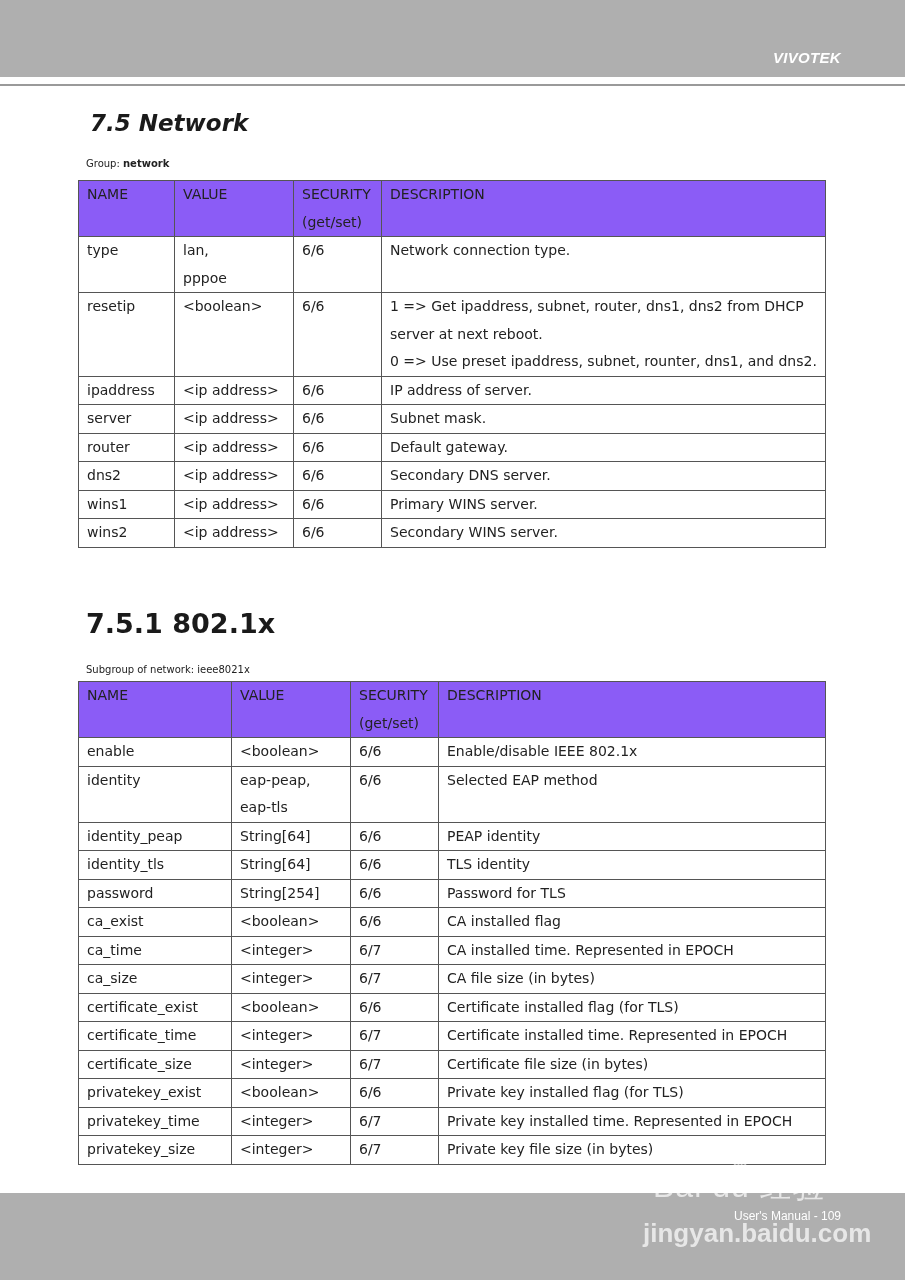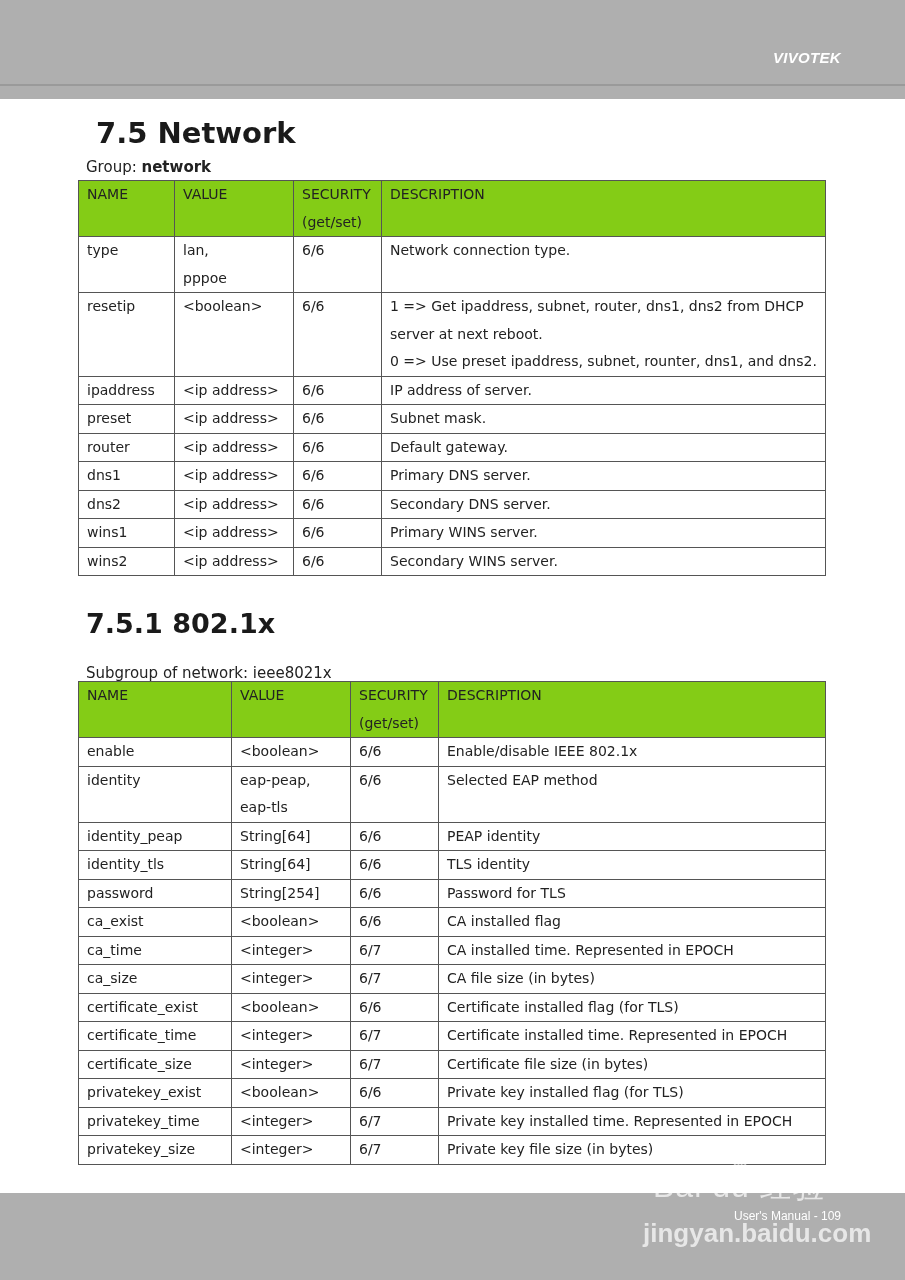--- a/index.html
+++ b/index.html
@@ -2,21 +2,21 @@
 <html><head>
 <meta charset="utf-8">
 <style>
   html, body { margin: 0; padding: 0; }
   body {
     width: 905px; height: 1280px; position: relative; overflow: hidden;
     background: #ffffff; color: #1f1f1f;
     font-family: "DejaVu Sans", "Liberation Sans", sans-serif;
   }
   .header-band {
-    position: absolute; left: 0; top: 0; width: 905px; height: 99px;
+    position: absolute; left: 0; top: 0; width: 905px; height: 77px;
     background: #afafaf;
   }
   .header-line {
     position: absolute; left: 0; top: 84px; width: 905px; height: 2px;
     background: #9a9a9a;
   }
   .brand {
     position: absolute; right: 64px; top: 49px;
     color: #ffffff; font-family: "Liberation Sans", sans-serif;
     font-weight: bold; font-style: italic; font-size: 15px; letter-spacing: 0.3px;
@@ -33,42 +33,42 @@
   .watermark {
     position: absolute; left: 645px; top: 1150px; width: 210px; height: 120px;
     color: rgba(255,255,255,0.75); font-family: "Liberation Sans", sans-serif;
     pointer-events: none;
   }
   .wm-logo { position: absolute; left: 8px; top: 15px; font-size: 32px; font-weight: normal; letter-spacing: 1px; color: rgba(255,255,255,0.7); }
   .wm-paw { position: absolute; left: 85px; top: -6px; font-size: 24px; color: rgba(255,255,255,0.65); }
   .wm-url { position: absolute; left: -2px; top: 68px; font-size: 26px; color: rgba(255,255,255,0.7); font-weight: bold; }
 
   h1.section-title {
-    position: absolute; left: 86px; top: 106px; margin: 10px;
-    font-size: 29px; font-weight: bold; color: #1a1a1a;
+    position: absolute; left: 86px; top: 106px; margin: 4px;
+    font-size: 23px; font-weight: bold; color: #1a1a1a; font-style: italic;
   }
   h2.sub-title {
     position: absolute; left: 86px; top: 608px; margin: 0;
     font-size: 27px; font-weight: bold; color: #1a1a1a;
     font-family: "DejaVu Sans", sans-serif;
   }
   .group-label {
-    position: absolute; left: 86px; font-size: 15px; color: #222;
+    position: absolute; left: 86px; font-size: 10px; color: #222;
   }
   .group-label b { font-weight: bold; }
 
   table.param {
     position: absolute; left: 78px; border-collapse: collapse;
     font-size: 14px; color: #222;
   }
   table.param th, table.param td {
     border: 1px solid #555; padding: 0 8px; vertical-align: top;
     text-align: left; font-weight: normal; line-height: 27.5px;
   }
-  table.param thead th { background: #84cc16; }
+  table.param thead th { background: #8b5cf6; }
   .line { display: block; }
 </style>
 </head>
 <body>
 
 <div class="header-band">
   <span class="brand">VIVOTEK</span>
 </div>
 <div class="header-line"></div>
 
@@ -123,47 +123,37 @@
         <td>ipaddress</td>
         <td>
           <span class="line">&lt;ip address&gt;</span>
         </td>
         <td>6/6</td>
         <td>
           <span class="line">IP address of server.</span>
         </td>
       </tr>
       <tr>
-        <td>preset</td>
+        <td>server</td>
         <td>
           <span class="line">&lt;ip address&gt;</span>
         </td>
         <td>6/6</td>
         <td>
           <span class="line">Subnet mask.</span>
         </td>
       </tr>
       <tr>
         <td>router</td>
         <td>
           <span class="line">&lt;ip address&gt;</span>
         </td>
         <td>6/6</td>
         <td>
           <span class="line">Default gateway.</span>
-        </td>
-      </tr>
-      <tr>
-        <td>dns1</td>
-        <td>
-          <span class="line">&lt;ip address&gt;</span>
-        </td>
-        <td>6/6</td>
-        <td>
-          <span class="line">Primary DNS server.</span>
         </td>
       </tr>
       <tr>
         <td>dns2</td>
         <td>
           <span class="line">&lt;ip address&gt;</span>
         </td>
         <td>6/6</td>
         <td>
           <span class="line">Secondary DNS server.</span>

